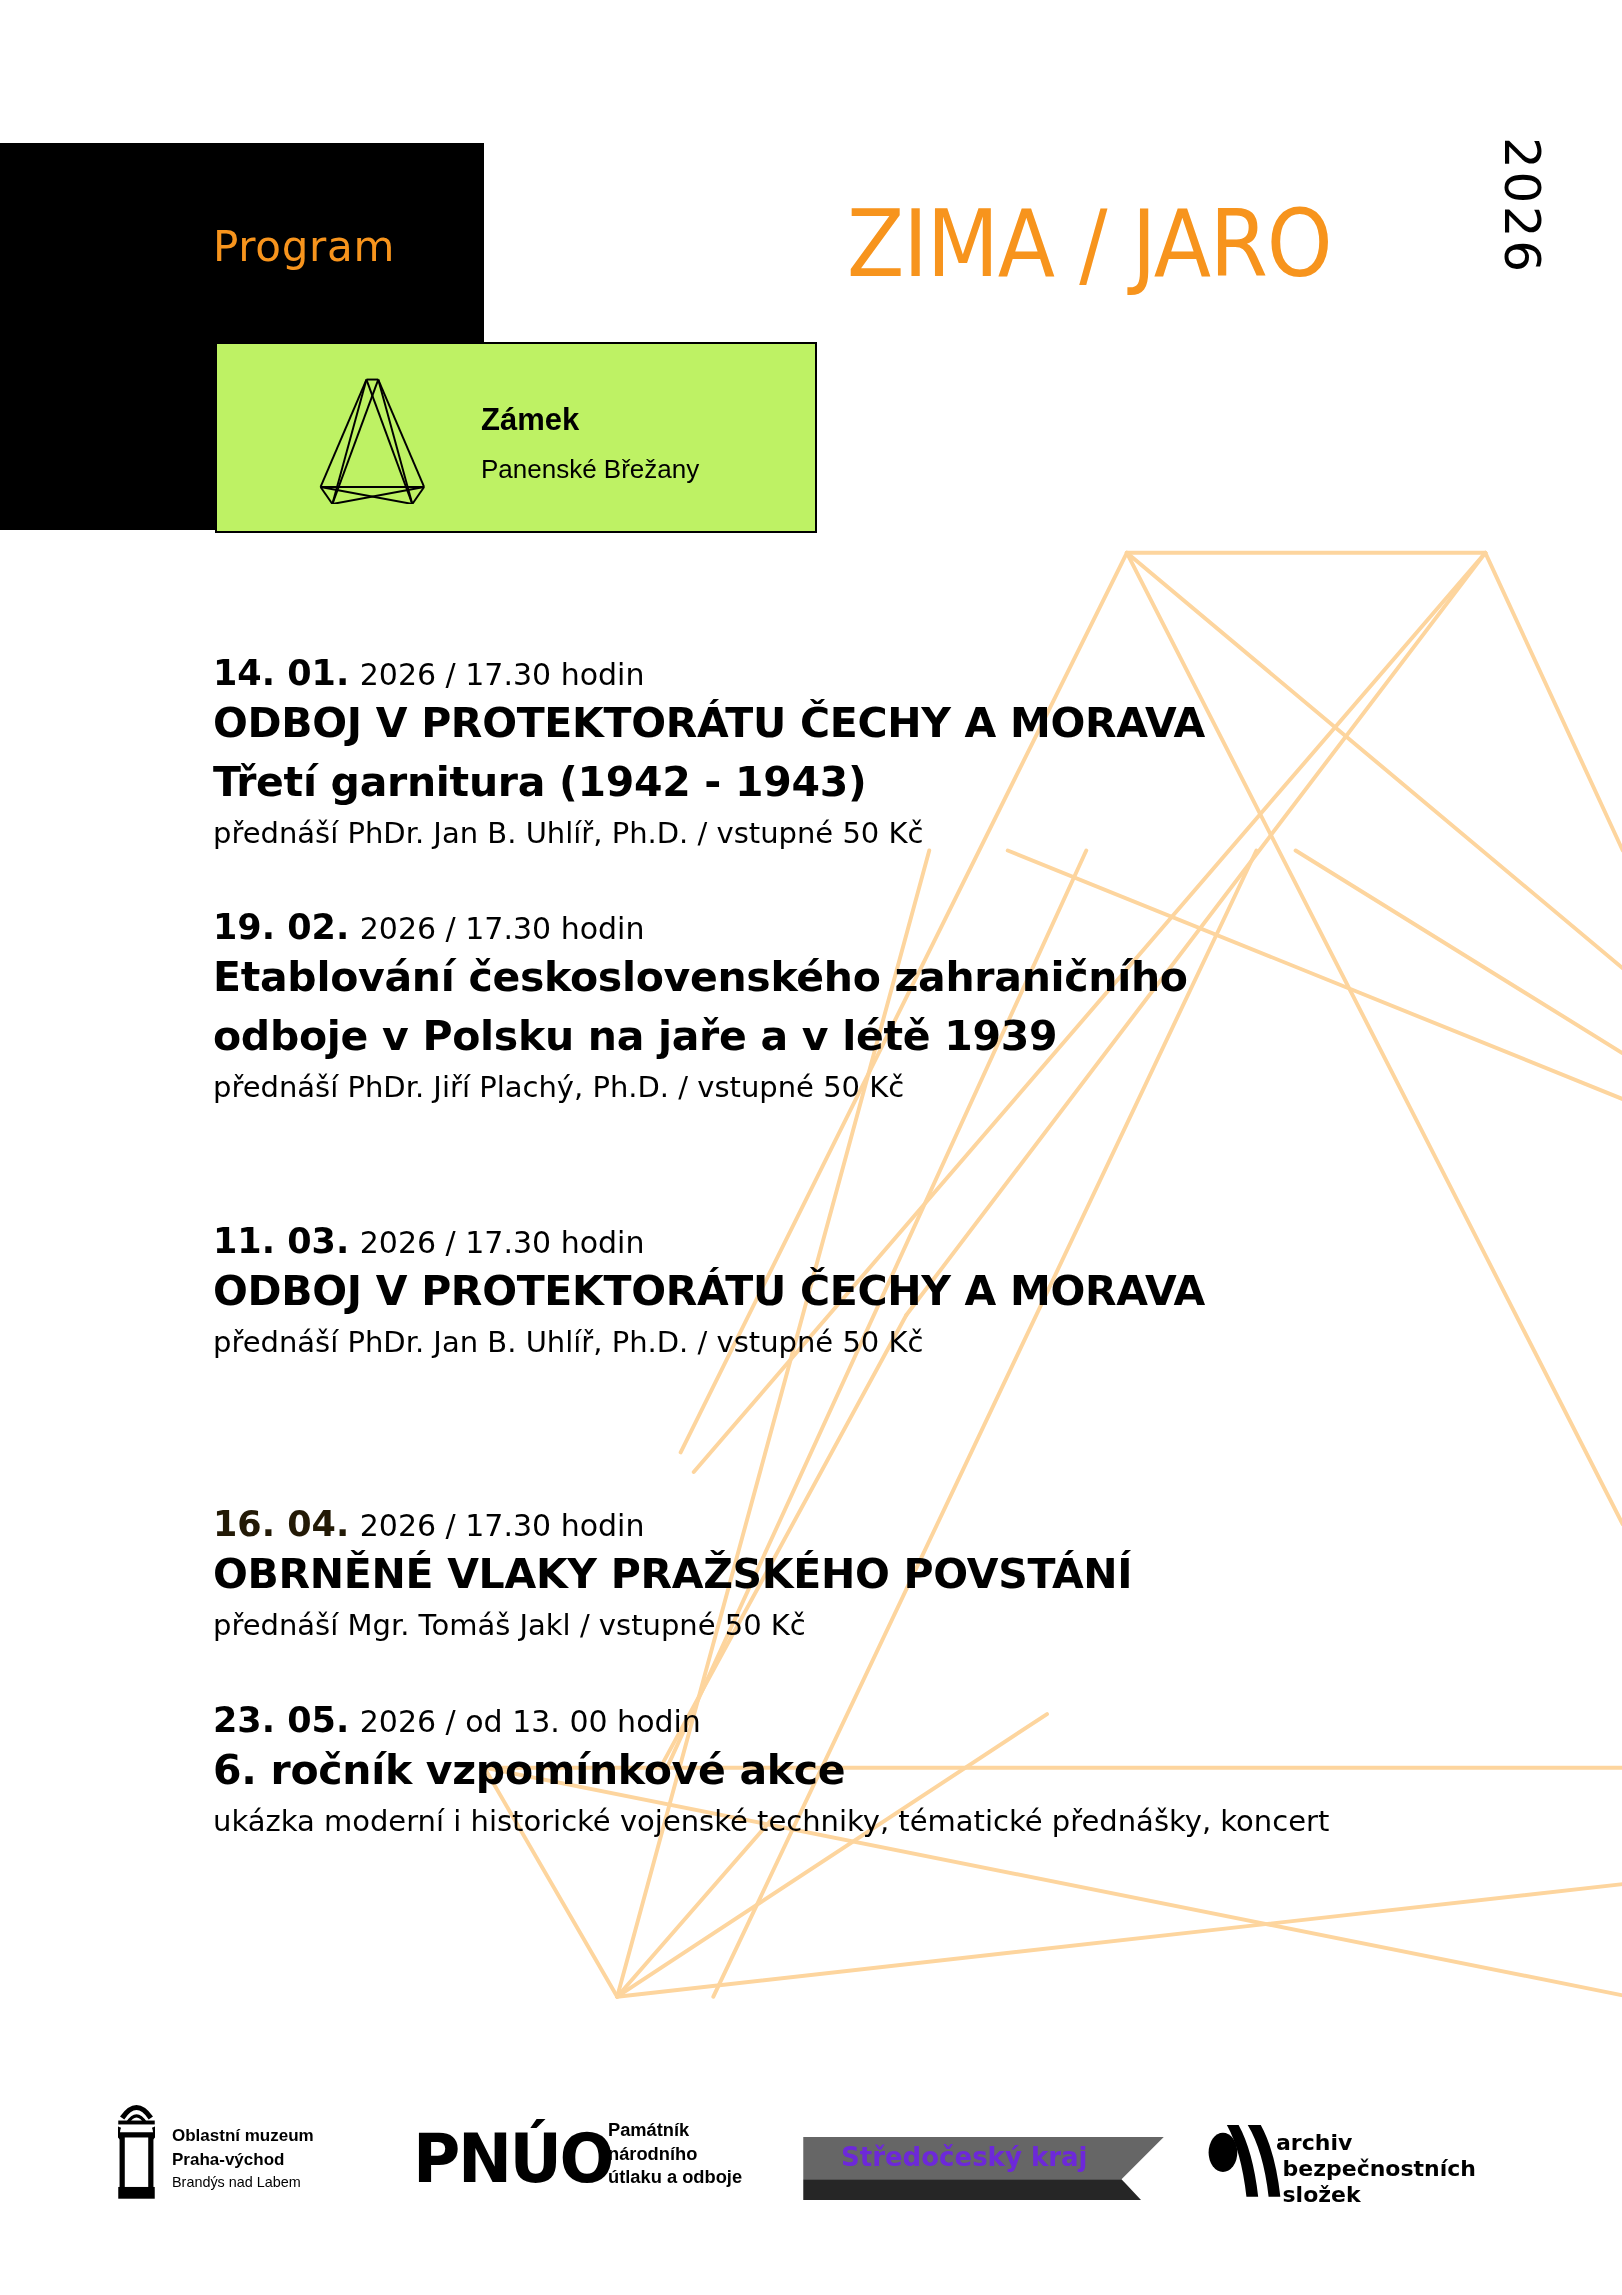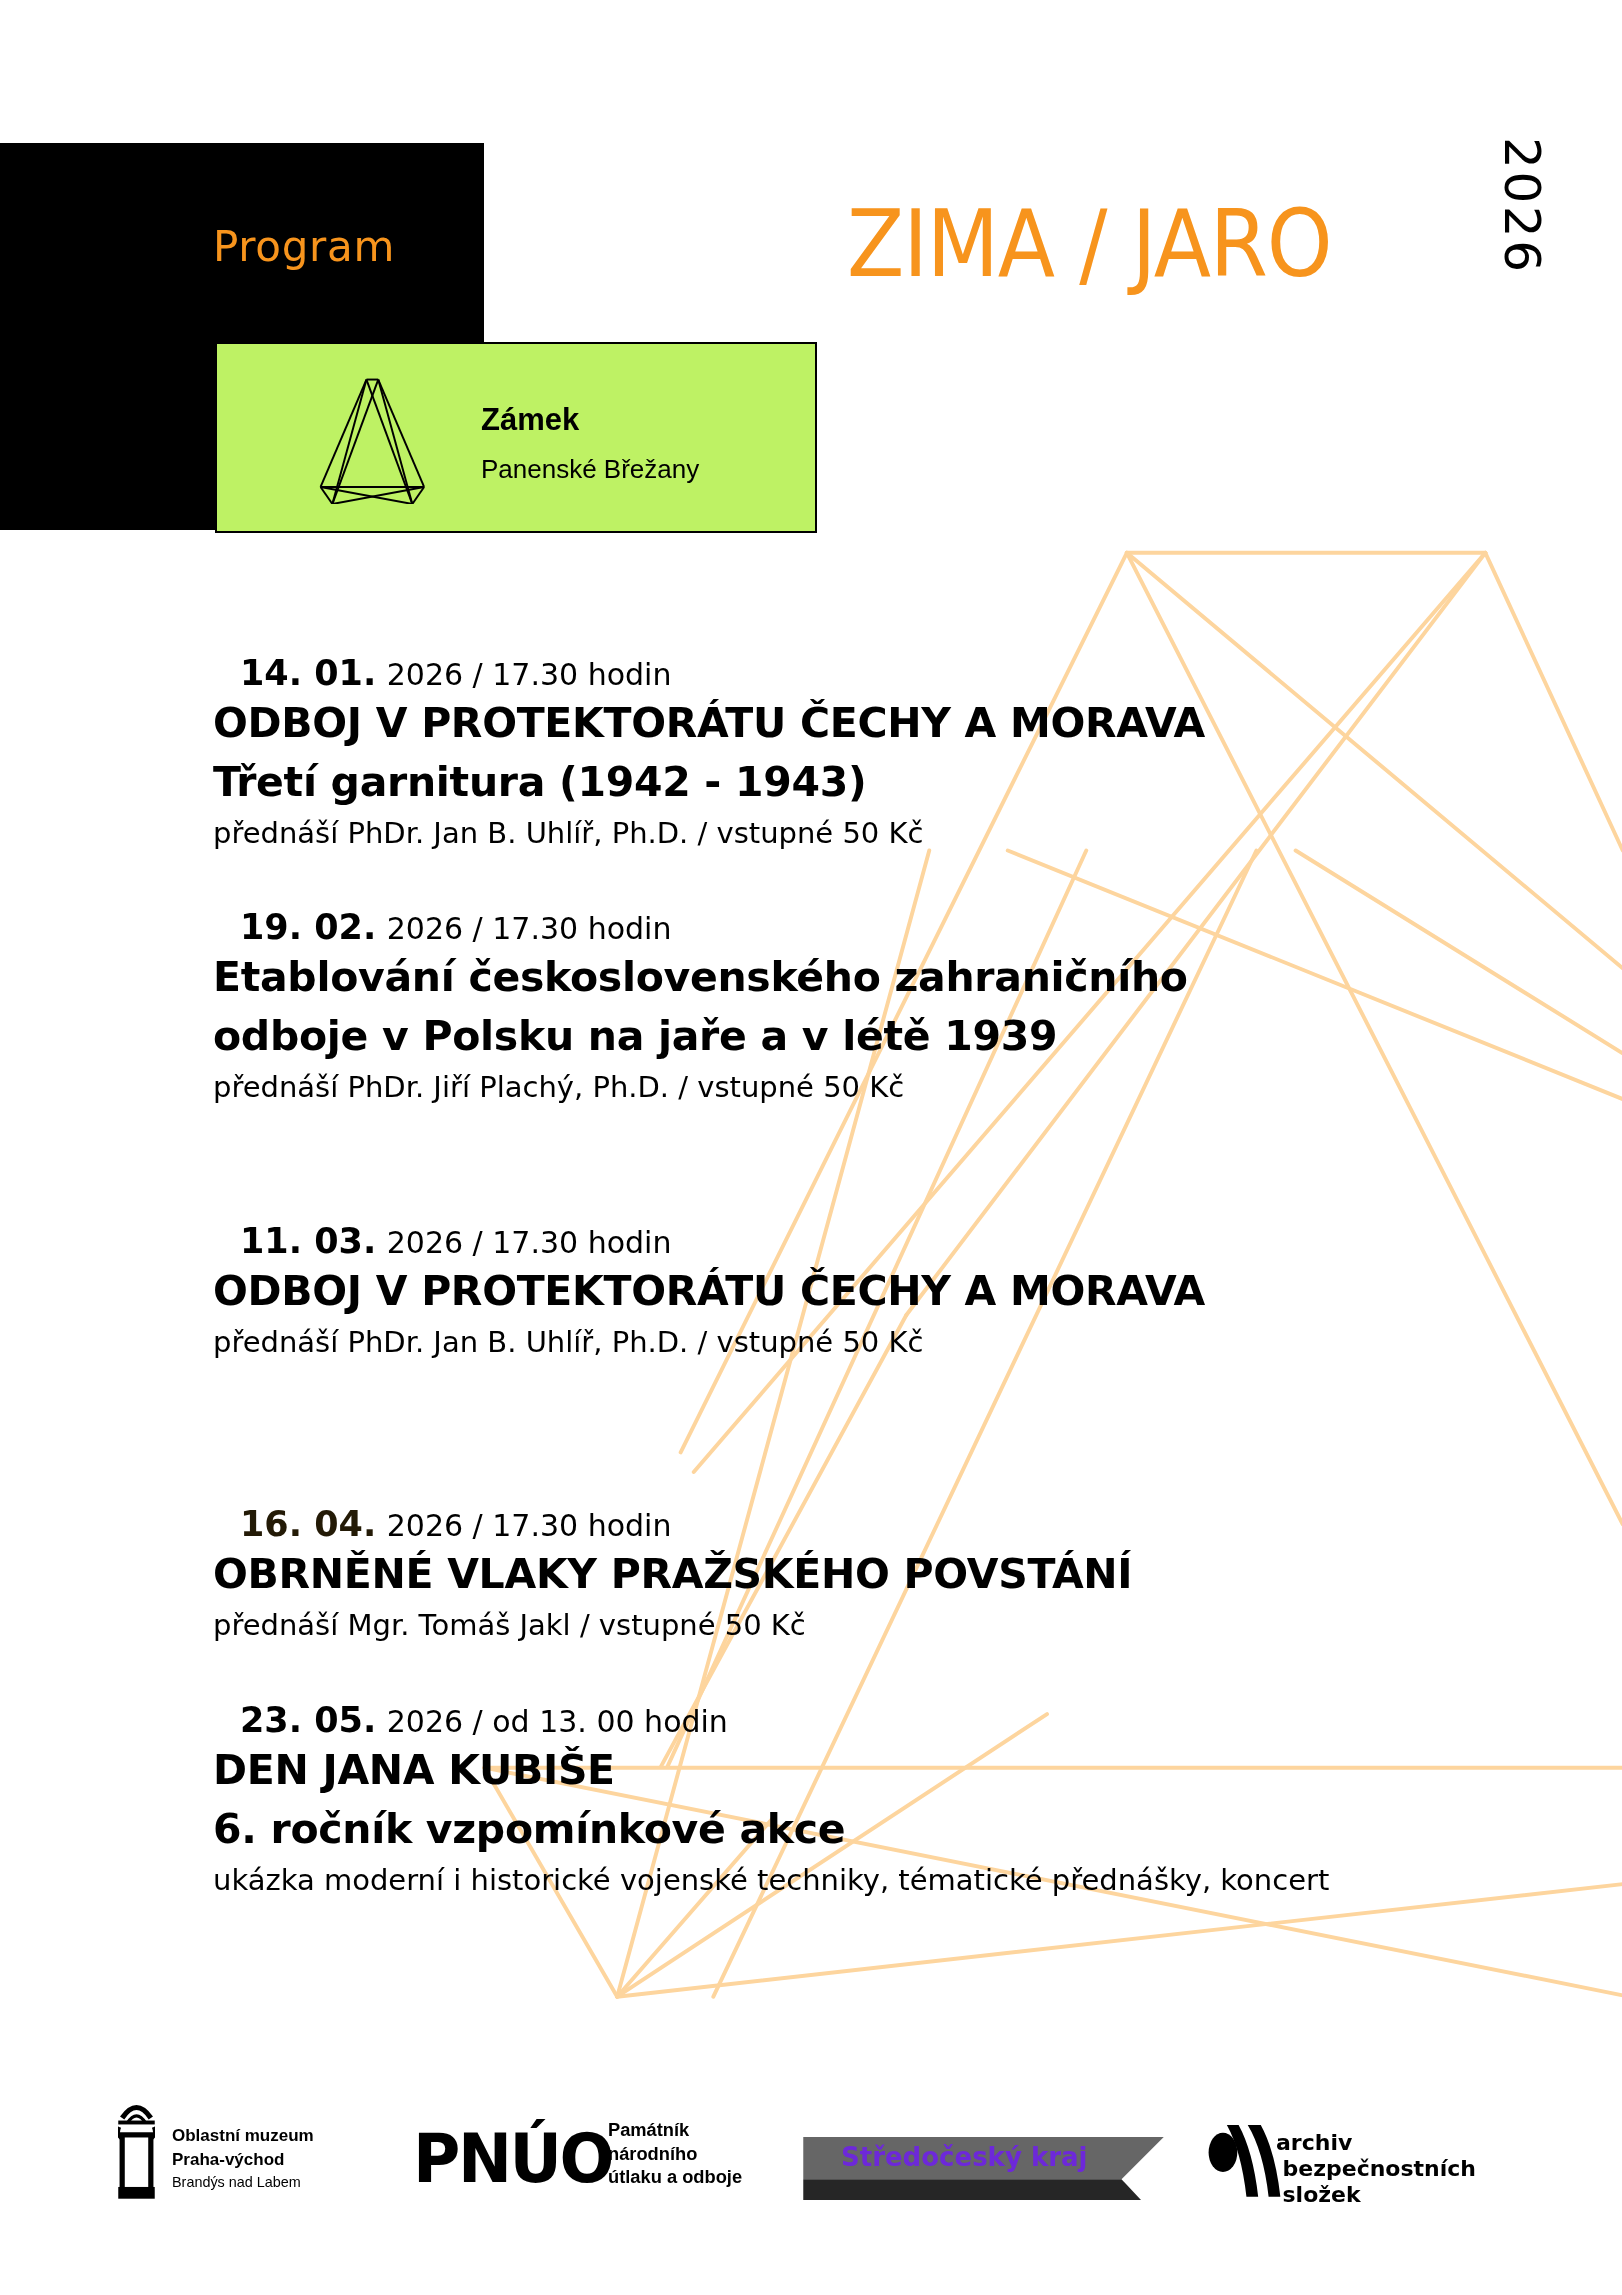--- a/index.html
+++ b/index.html
@@ -25,21 +25,21 @@
     font-family: "DejaVu Sans", sans-serif; font-weight: normal; letter-spacing: -1.3px; z-index: 2;
     transform: scaleX(0.9); transform-origin: left top;
   }
   .year {
     position: absolute; left: 1492px; top: 137px; font-size: 50px; color: #000;
     font-family: "DejaVu Sans", sans-serif; transform-origin: left top;
     transform: rotate(90deg) translateY(-59px); z-index: 2; letter-spacing: 2.6px;
   }
   .events { position: absolute; left: 213px; top: 0; z-index: 2; width: 1243px; }
   .event { position: absolute; left: 0; }
-  .ev-date { font-size: 33px; line-height: 39px; margin-left: 27px; }
+  .ev-date { font-size: 33px; line-height: 39px; }
   .ev-date b { font-weight: bold; font-size: 35px; }
   .ev-date span { font-weight: normal; font-size: 30px; }
   .ev-title { font-size: 41px; font-weight: bold; line-height: 59px; letter-spacing: -0.3px; }
   .ev-info { font-size: 29px; line-height: 42px; }
   .footer-logos { position: absolute; left: 0; top: 2081px; width: 1587px; height: 157px; z-index: 2; }
   .flogo { position: absolute; }
   .om-text { font-family: "Liberation Sans", sans-serif; font-weight: bold; font-size: 17px; line-height: 23.6px; }
   .om-text .small { font-weight: normal; font-size: 14.4px; }
   .pnuo-text { font-family: "Liberation Sans", sans-serif; font-weight: bold; font-size: 18.3px; line-height: 23.6px; }
   .kraj { width: 363px; height: 63px; }
@@ -128,21 +128,20 @@
   </div>
 
   <div class="event" style="top:1505px;">
     <div class="ev-date"><b style="color:#231a06;">16. 04.</b> <span>2026 / 17.30 hodin</span></div>
     <div class="ev-title">OBRNĚNÉ VLAKY PRAŽSKÉHO POVSTÁNÍ</div>
     <div class="ev-info">přednáší Mgr. Tomáš Jakl / vstupné 50 Kč</div>
   </div>
 
   <div class="event" style="top:1701px;">
     <div class="ev-date"><b>23. 05.</b> <span>2026 / od 13. 00 hodin</span></div>
-    <div class="ev-title">DEN JANA KUBIŠE</div>
     <div class="ev-title">6. ročník vzpomínkové akce</div>
     <div class="ev-info">ukázka moderní i historické vojenské techniky, tématické přednášky, koncert</div>
   </div>
 </div>
 
 <div class="footer-logos">
   <div class="flogo" style="left:118px; top:19.6px;">
     <svg width="37" height="99" viewBox="0 0 56 152" style="position:absolute; left:0; top:0;">
       <path d="M6 26 Q28 -6 50 26" stroke="#000" stroke-width="8" fill="none"></path>
       <path d="M14 34 Q28 12 42 34" stroke="#000" stroke-width="5" fill="none"></path>

